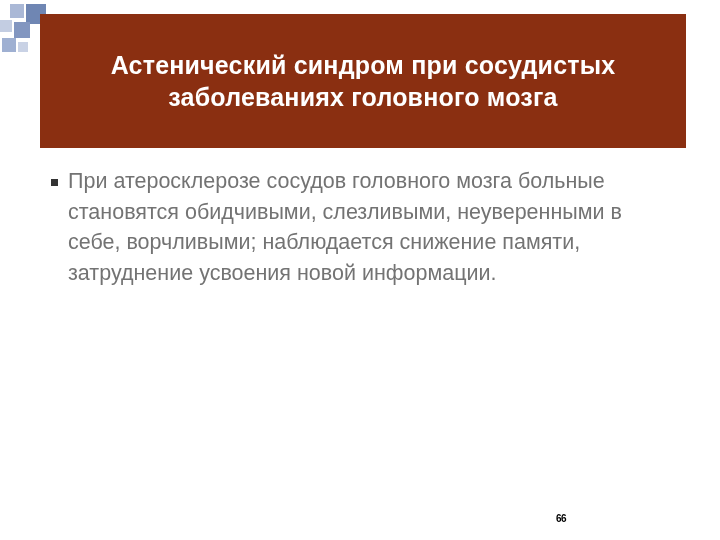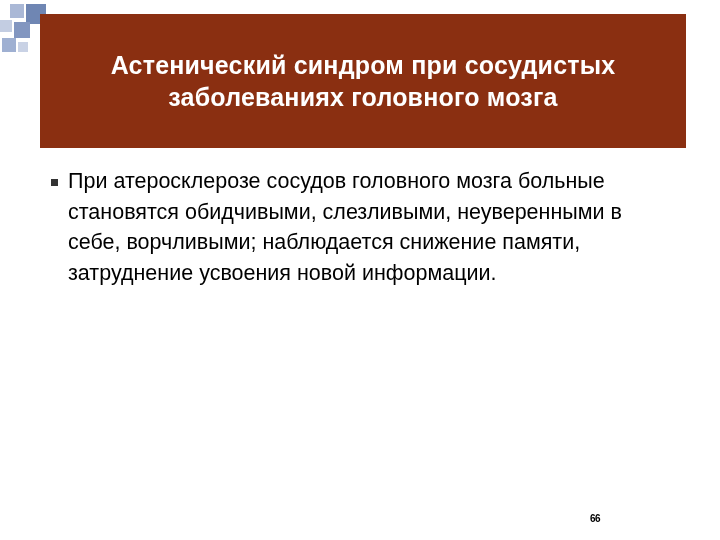--- a/index.html
+++ b/index.html
@@ -11,21 +11,20 @@
     height: 540px;
     background: #ffffff;
     font-family: "Liberation Sans", sans-serif;
     overflow: hidden;
   }
   .slide {
     position: relative;
     width: 588px;
     height: 540px;
     background: #ffffff;
-    padding-left: 34px;
   }
   
   .deco {
     position: absolute;
     left: 0;
     top: 0;
     width: 60px;
     height: 78px;
   }
   .deco .sq {
@@ -82,21 +81,21 @@
     line-height: 1;
   }
   .bullet-marker .sqm {
     display: inline-block;
     width: 7px;
     height: 7px;
     background: #333333;
   }
   .bullet-text {
     flex: 1 1 auto;
-    color: #000000;
+    color: #737373;
     font-size: 21.5px;
     line-height: 1.42;
     padding-right: 20px;
   }
 
   
   .page-number {
     position: absolute;
     right: 22px;
     bottom: 16px;

